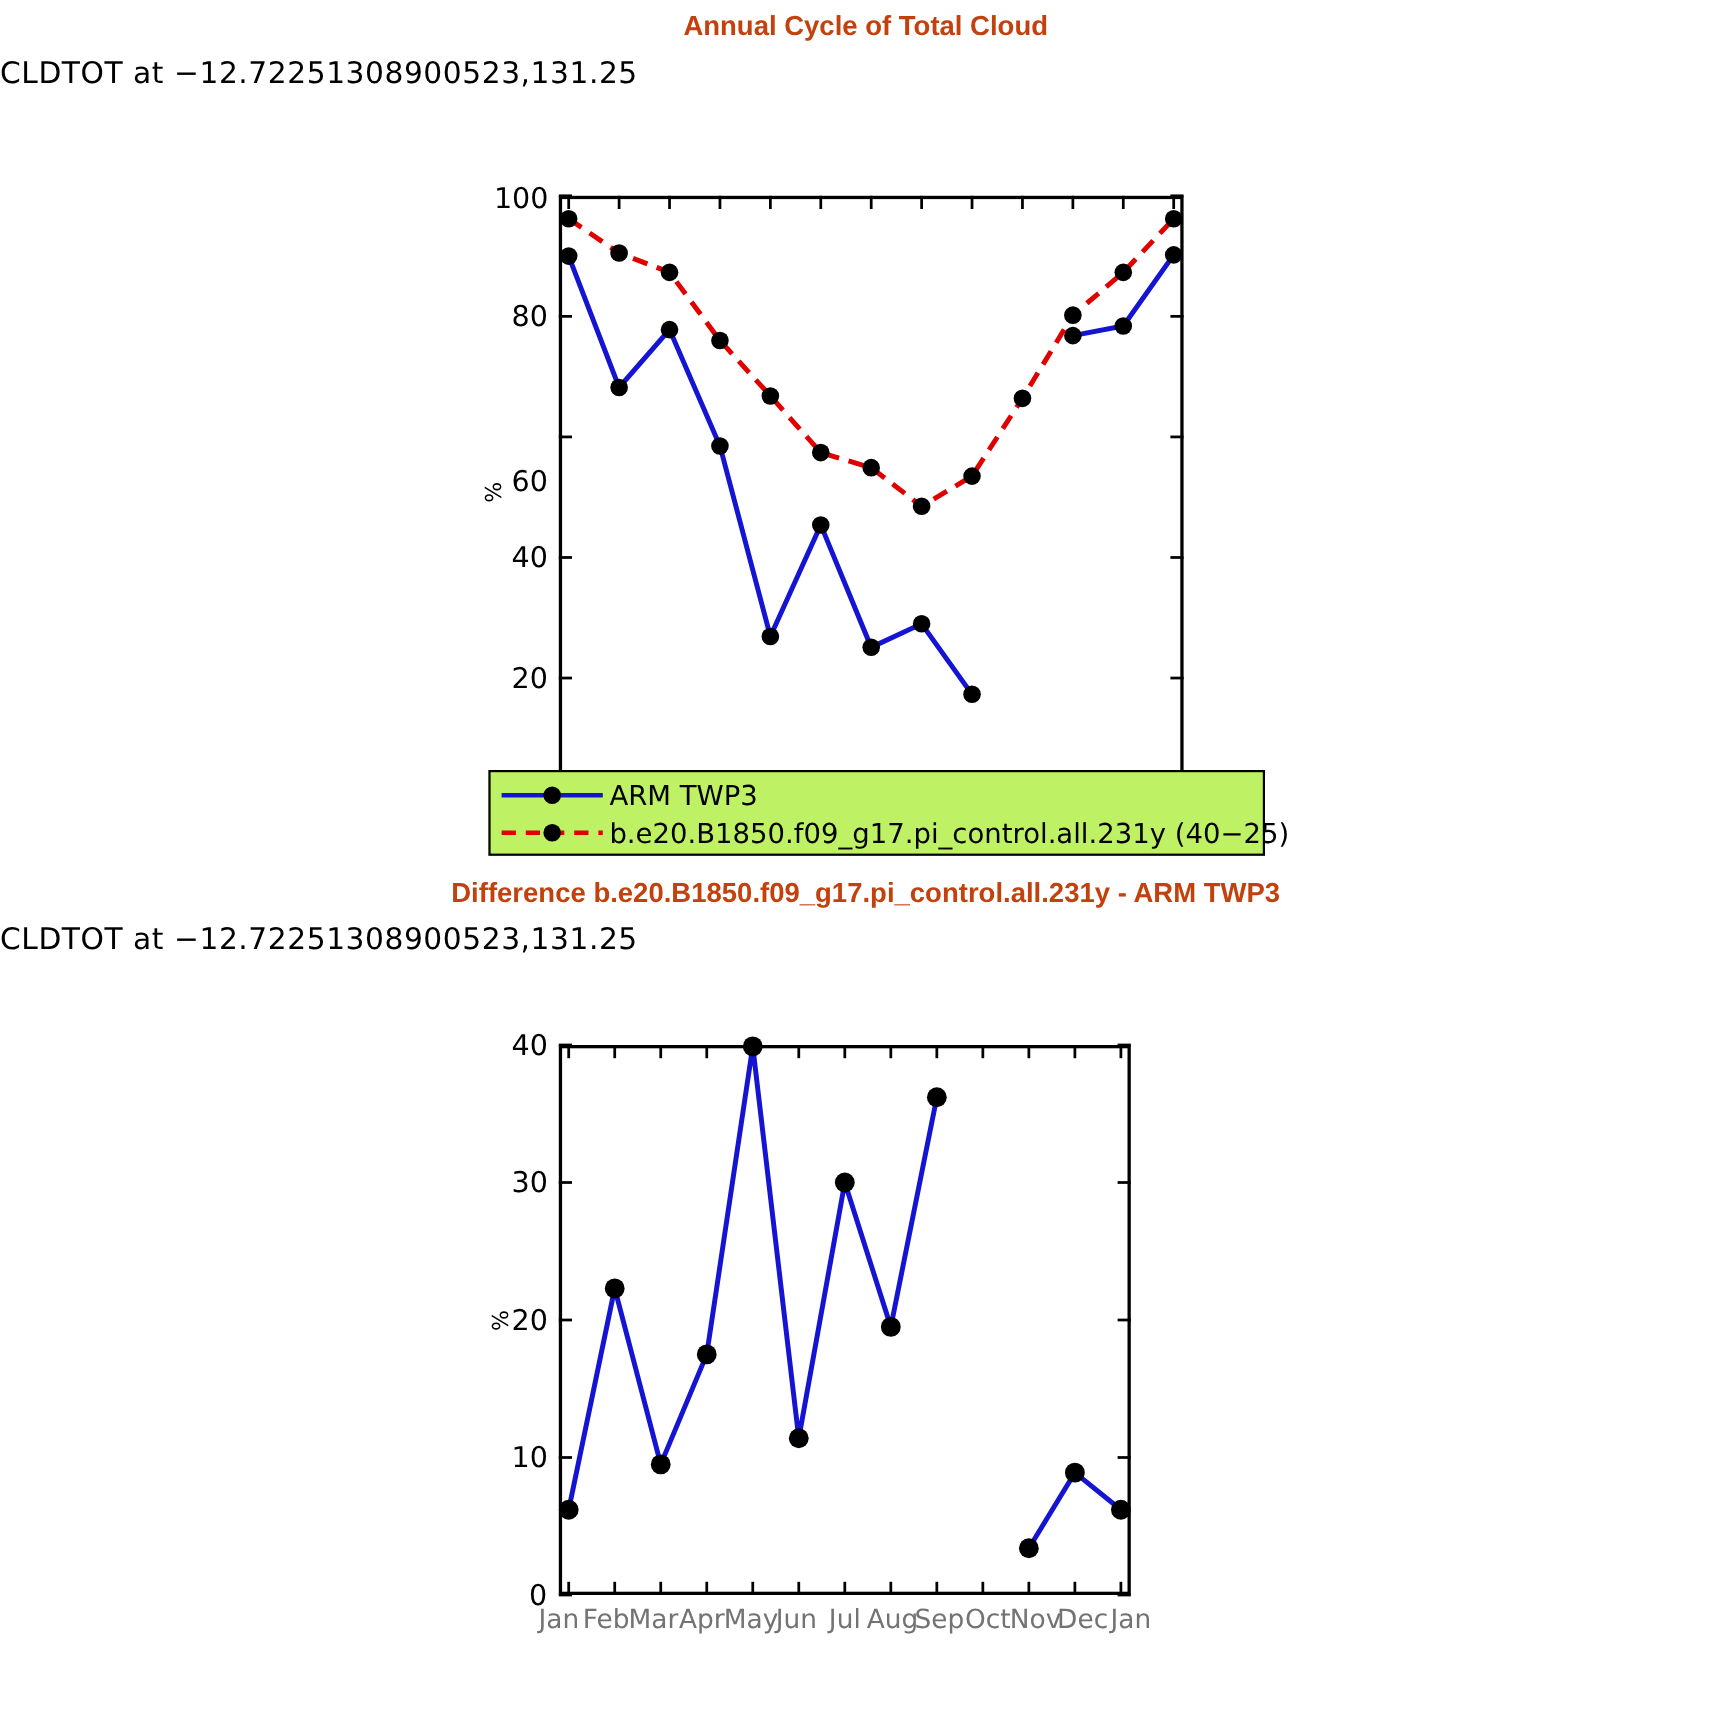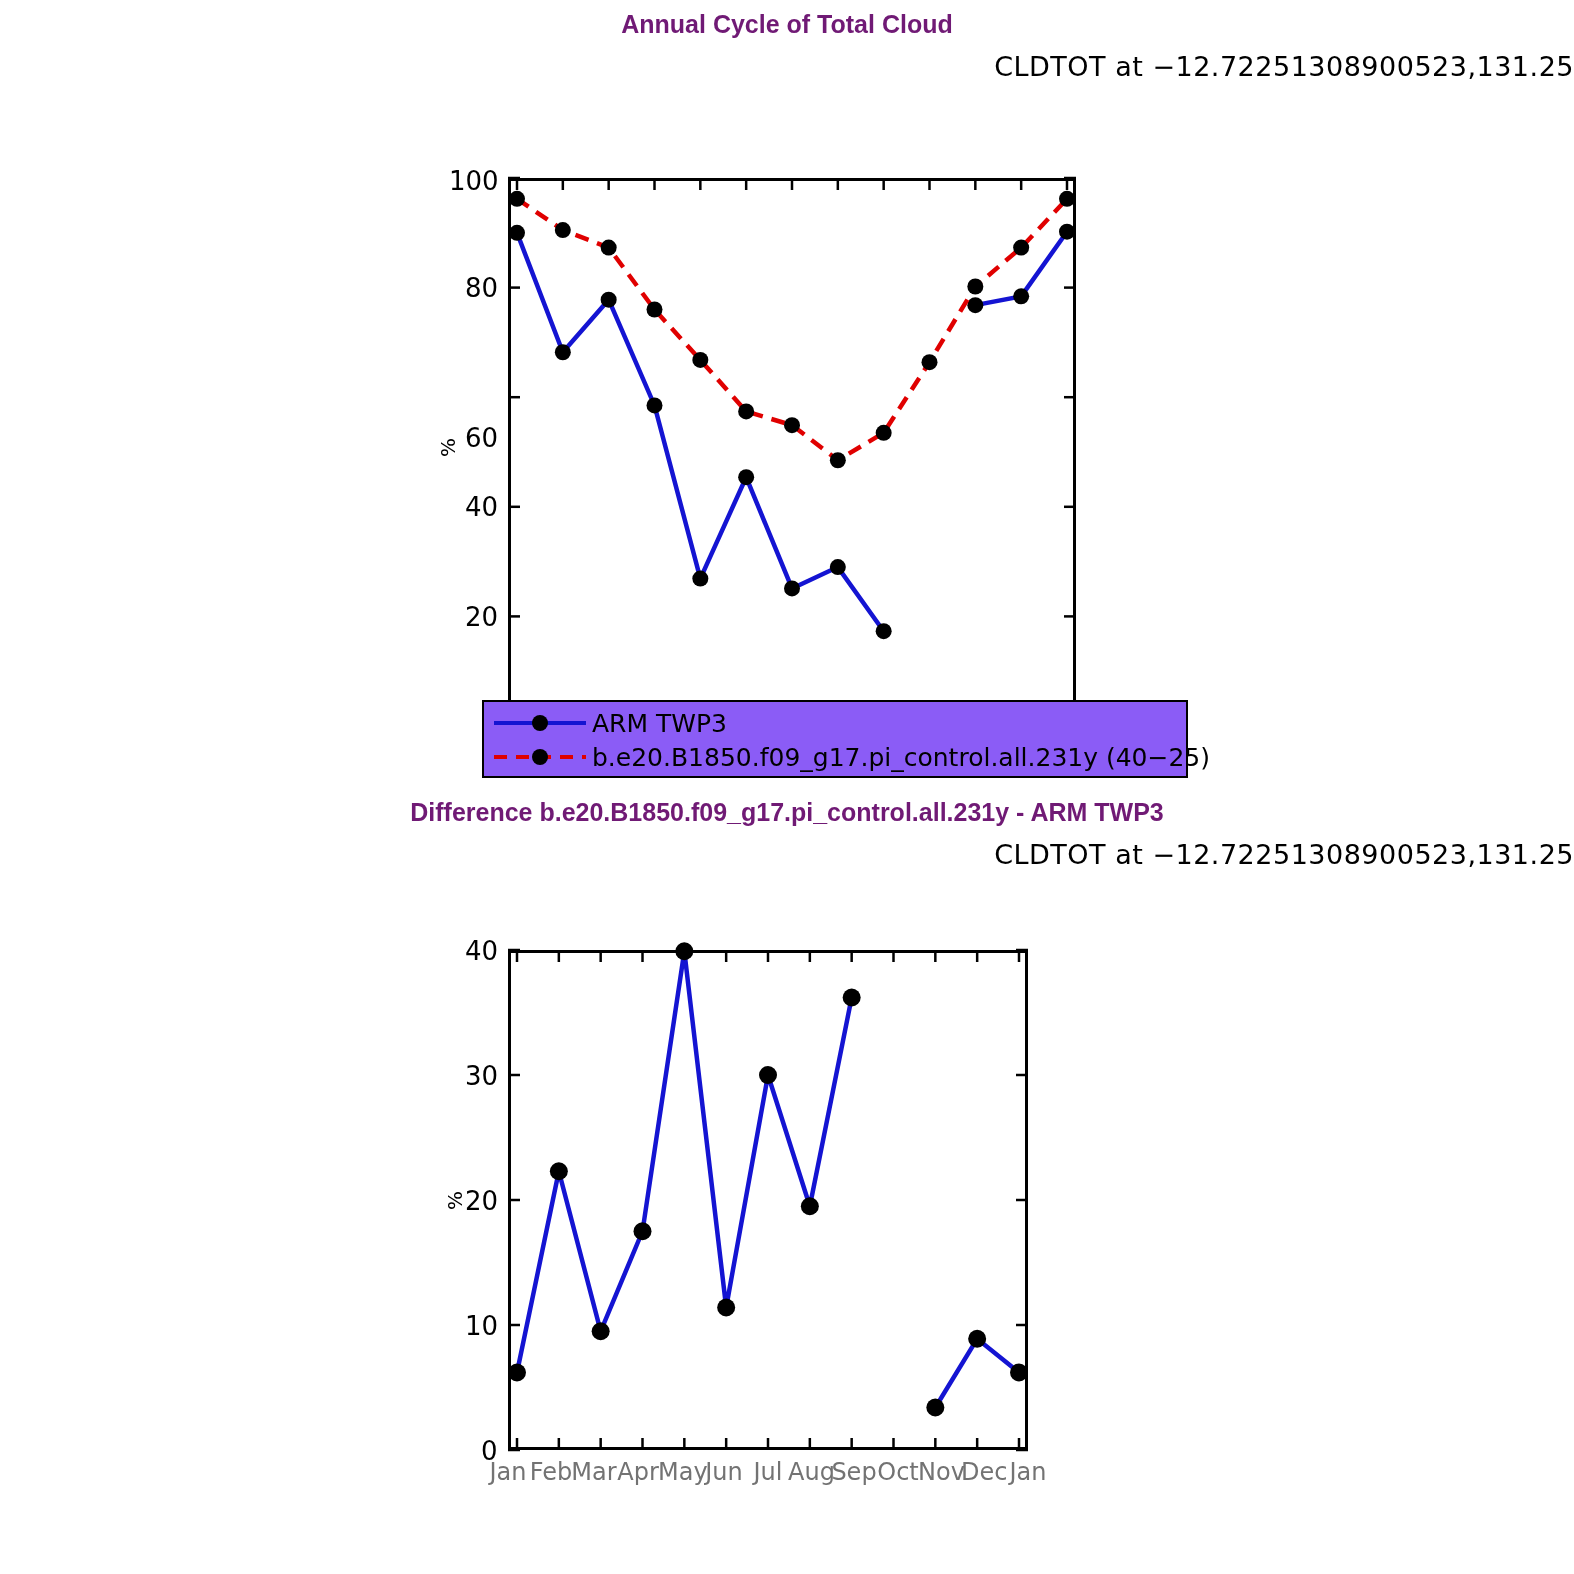--- a/index.html
+++ b/index.html
@@ -20,25 +20,25 @@
     position: absolute;
     left: 0;
     width: 1574px;
   }
 
   .main-title {
     text-align: center;
     font-family: "Liberation Sans", sans-serif;
     font-weight: bold;
     font-size: 25px;
-    color: #701a75;
+    color: #c2410c;
   }
 
   .sub-title {
-    text-align: right;
+    text-align: left;
     font-family: "DejaVu Sans", sans-serif;
     font-weight: normal;
     font-size: 27px;
     color: #000;
     letter-spacing: 0.5px;
   }
 
   .plot-wrap {
     position: relative;
   }
@@ -76,23 +76,22 @@
     font-family: "DejaVu Sans", sans-serif;
     font-size: 24px;
     color: #737373;
     text-align: center;
     white-space: nowrap;
   }
 
   .legend-box {
     position: absolute;
     border: 2px solid #000;
-    background: #8b5cf6;
+    background: #bef264;
     box-sizing: border-box;
-    margin-left: 38px;
   }
   .legend-row {
     position: relative;
     height: 34px;
     display: flex;
     align-items: center;
   }
   .legend-label {
     font-family: "DejaVu Sans", sans-serif;
     font-size: 25px;

